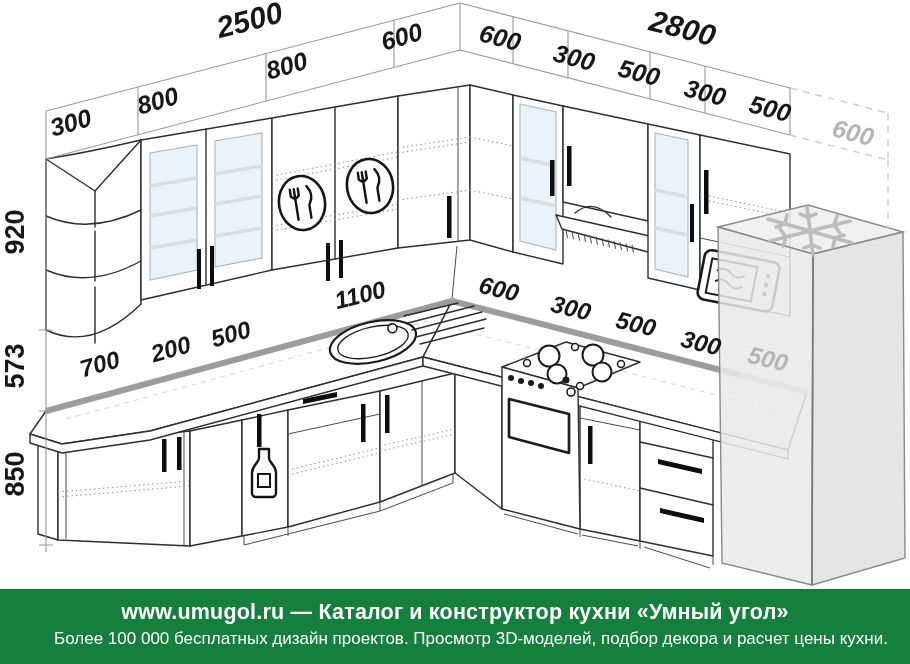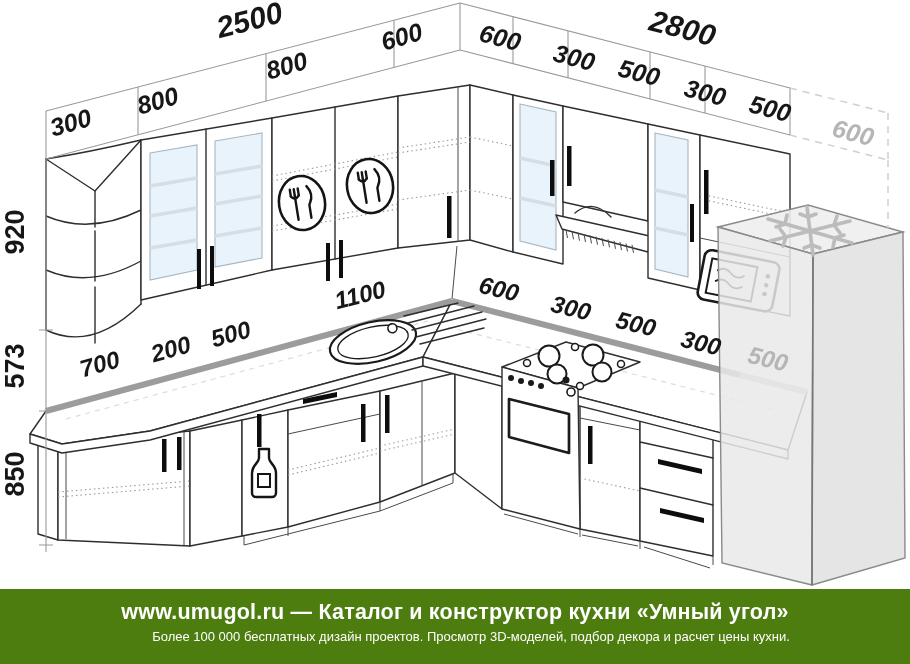--- a/index.html
+++ b/index.html
@@ -21,24 +21,24 @@
   .dsh{stroke:#cfcfcf;stroke-width:1.5;fill:none;stroke-dasharray:7 6;}
   .dsh2{stroke:#dcdcdc;stroke-width:1.2;fill:none;stroke-dasharray:5 5;}
   .flake{stroke:#bcbcbc;stroke-width:3.6;fill:none;stroke-linecap:round;}
   text.d{font-family:"Liberation Sans",sans-serif;font-style:italic;font-weight:700;
          font-size:25px;fill:#171717;text-anchor:middle;}
   text.big{font-size:30px;}
   text.med{font-size:24px;}
   text.vrt{font-size:27px;font-style:normal;}
   text.gray{fill:#b5b5b5;}
   
-  .banner{position:absolute;left:0;bottom:0;width:910px;height:75px;background:#4d7c0f;
+  .banner{position:absolute;left:0;bottom:0;width:910px;height:75px;background:#15803d;
           color:#fff;text-align:center;}
   .banner .l1{margin:11px 0 4px 0;font-size:21.5px;font-weight:700;letter-spacing:.2px;}
-  .banner .l2{margin:0;font-size:13px;font-weight:400;padding-left:32px;}
+  .banner .l2{margin:0;font-size:17px;font-weight:400;padding-left:32px;}
 </style>
 </head>
 <body>
 
 <div class="stage">
 <svg width="910" height="589" viewBox="0 0 910 589">
   <defs>
     <g id="cutlery">
       <ellipse rx="23" ry="27" fill="#fff" stroke="#141414" stroke-width="2.6"></ellipse>
       <g fill="none" stroke="#141414" stroke-width="2.4" stroke-linecap="round" stroke-linejoin="round">

